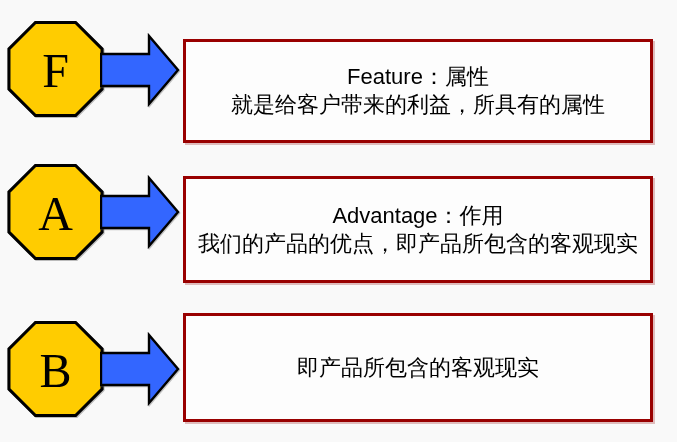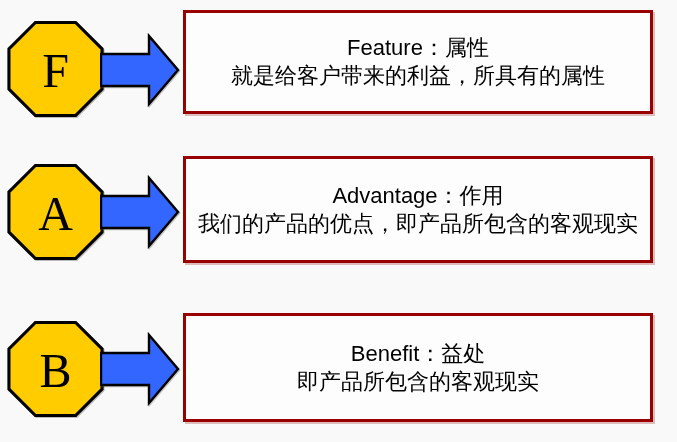--- a/index.html
+++ b/index.html
@@ -58,40 +58,40 @@
     flex-direction: column;
     align-items: center;
     justify-content: center;
     text-align: center;
     color: #000000;
     font-size: 22px;
     line-height: 28px;
   }
   
   .oct-1 { top: 20px; }  .arr-1 { top: 33px; }  .box-1 { top: 10px;  height: 104px; }
-  .oct-2 { top: 163px; } .arr-2 { top: 175px; } .box-2 { top: 156px; height: 107px; }
+  .oct-2 { top: 163px; } .arr-2 { top: 175px; } .box-2 { top: 176px; height: 107px; }
   .oct-3 { top: 320px; } .arr-3 { top: 332px; } .box-3 { top: 313px; height: 109px; }
 </style>
 </head>
 <body>
 
 <div class="canvas">
 
   <div class="octagon-wrap oct-1">
     <svg viewBox="0 0 100 100">
       <polygon points="29.3,2 70.7,2 98,29.3 98,70.7 70.7,98 29.3,98 2,70.7 2,29.3" fill="#FFCC00"></polygon>
     </svg>
   </div>
   <div class="octagon-letter oct-1">F</div>
   <div class="arrow-wrap arr-1">
     <svg viewBox="0 0 80 74">
       <polygon points="1,21 49,21 49,3 78,37 49,71 49,53 1,53" fill="#3366FF"></polygon>
     </svg>
   </div>
-  <div class="text-box box-1" style="border-color: rgb(153, 0, 0);">
+  <div class="text-box box-1" style="border-color: rgb(153, 0, 0); margin-top: 29px;">
     <div>Feature：属性</div>
     <div>就是给客户带来的利益，所具有的属性</div>
   </div>
 
   <div class="octagon-wrap oct-2">
     <svg viewBox="0 0 100 100">
       <polygon points="29.3,2 70.7,2 98,29.3 98,70.7 70.7,98 29.3,98 2,70.7 2,29.3" fill="#FFCC00"></polygon>
     </svg>
   </div>
   <div class="octagon-letter oct-2">A</div>
@@ -110,17 +110,16 @@
       <polygon points="29.3,2 70.7,2 98,29.3 98,70.7 70.7,98 29.3,98 2,70.7 2,29.3" fill="#FFCC00"></polygon>
     </svg>
   </div>
   <div class="octagon-letter oct-3">B</div>
   <div class="arrow-wrap arr-3">
     <svg viewBox="0 0 80 74">
       <polygon points="1,21 49,21 49,3 78,37 49,71 49,53 1,53" fill="#3366FF"></polygon>
     </svg>
   </div>
   <div class="text-box box-3" style="border-color: rgb(153, 0, 0);">
-    <div>Benefit：益处</div>
     <div>即产品所包含的客观现实</div>
   </div>
 
 </div>
 
 </body></html>

